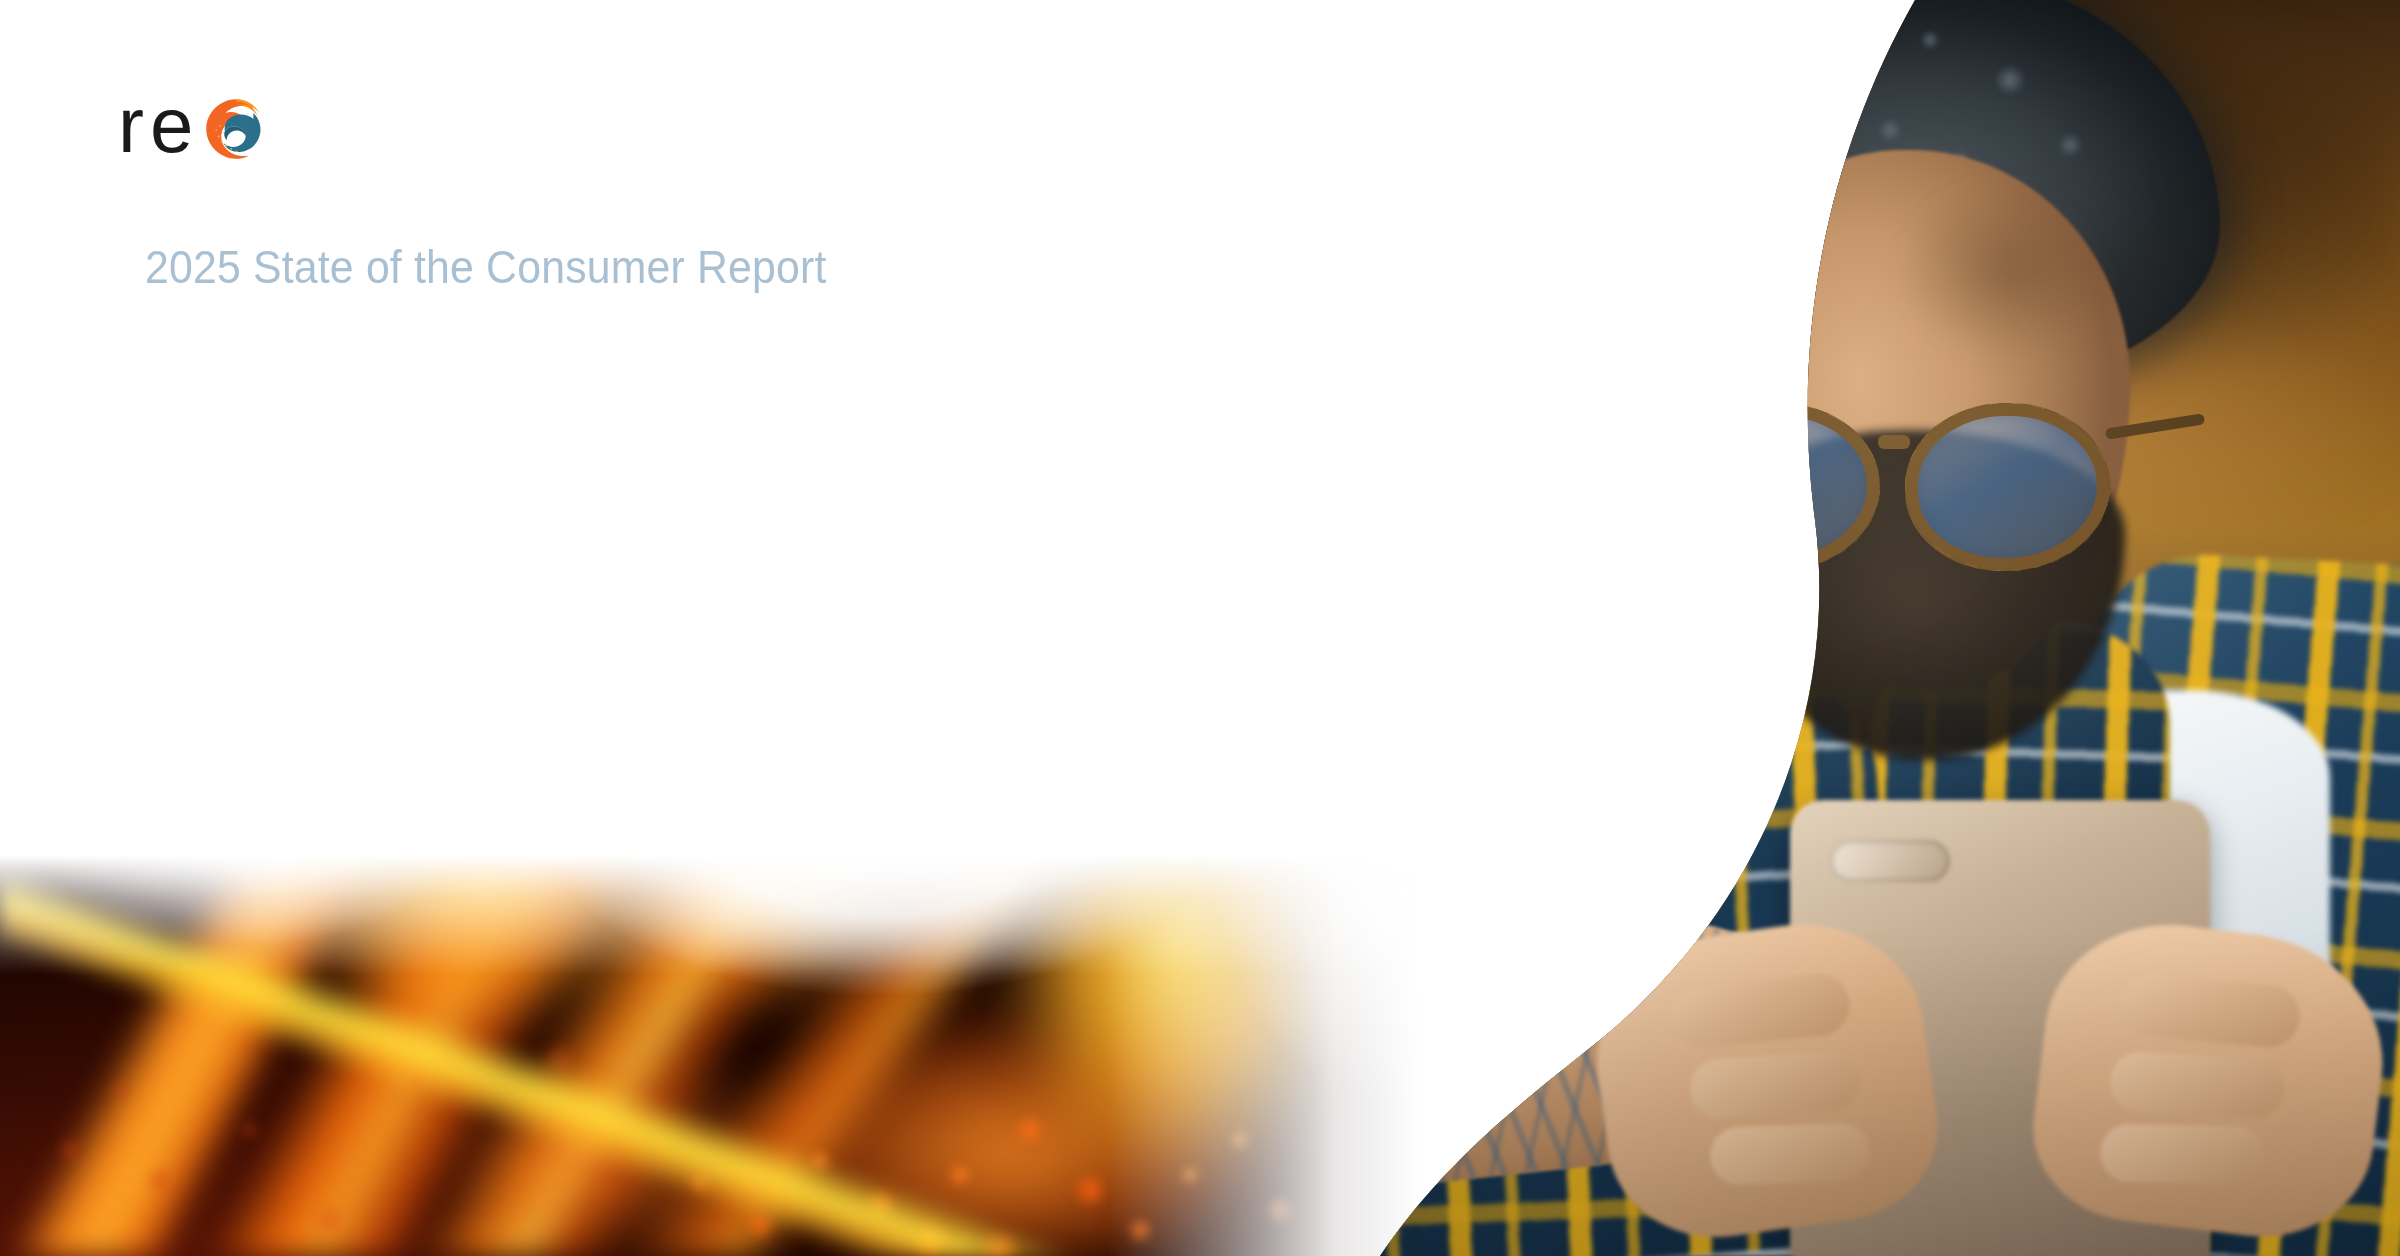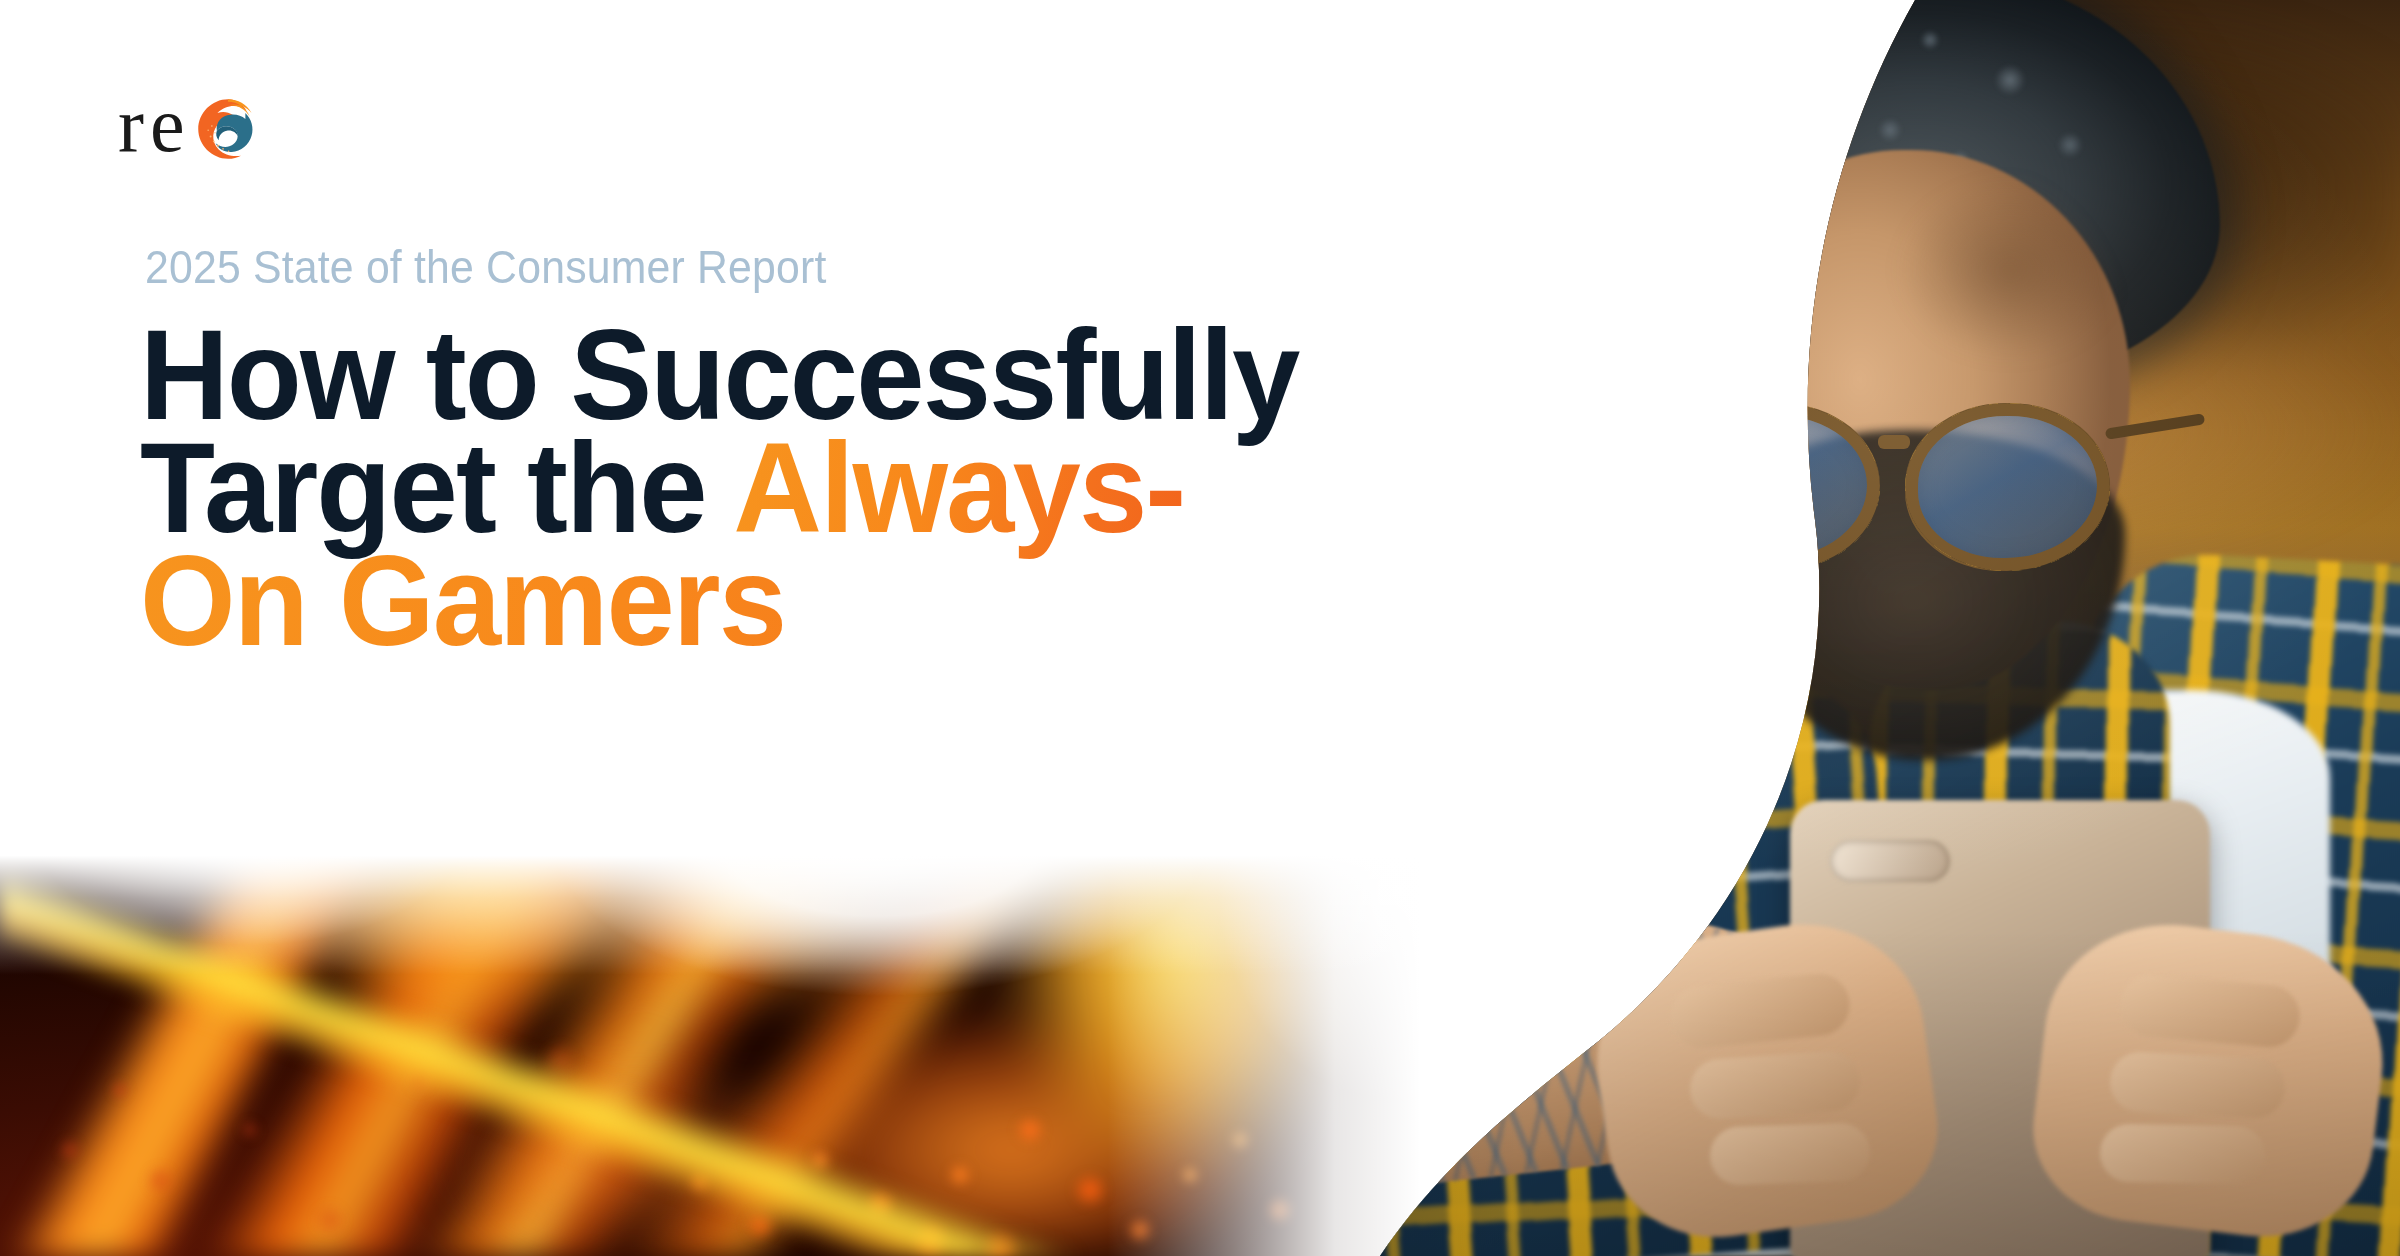--- a/index.html
+++ b/index.html
@@ -335,21 +335,21 @@
   .content{
     position:absolute; left:0; top:0; width:1400px; height:1256px;
     z-index:30;
   }
 
   .logo{
     position:absolute; left:118px; top:86px;
     display:flex; align-items:center;
   }
   .logo-text{
-    font-family:Liberation Serif, serif;
+    font-family:Liberation Sans, sans-serif;
     font-size:78px; font-weight:300; letter-spacing:6px;
     color:#1a1a1a; line-height:1;
   }
   .logo-mark{
     position:relative;
     width:62px; height:62px;
     margin:0 4px 0 6px;
     flex:0 0 auto;
     top:4px;
   }
@@ -486,21 +486,16 @@
           <circle cx="42" cy="82" r="1.4" fill="#FFB36B"></circle>
           <circle cx="29" cy="56" r="1.2" fill="#FFC58C"></circle>
           <circle cx="24" cy="45" r="1.2" fill="#FFC58C"></circle>
           <circle cx="51" cy="86" r="1.3" fill="#FFB36B"></circle>
         </svg>
       </span>
     </div>
 
     <div class="eyebrow">2025 State of the Consumer Report</div>
 
-    <div class="headline">
-      <div class="hl-line">How to Successfully</div>
-      <div class="hl-line"><span>Target the </span><span class="hl-accent">Always-</span></div>
-      <div class="hl-line accent-full">On Gamers</div>
-    </div>
 
   </div>
 
 </div>
 
 </body></html>

